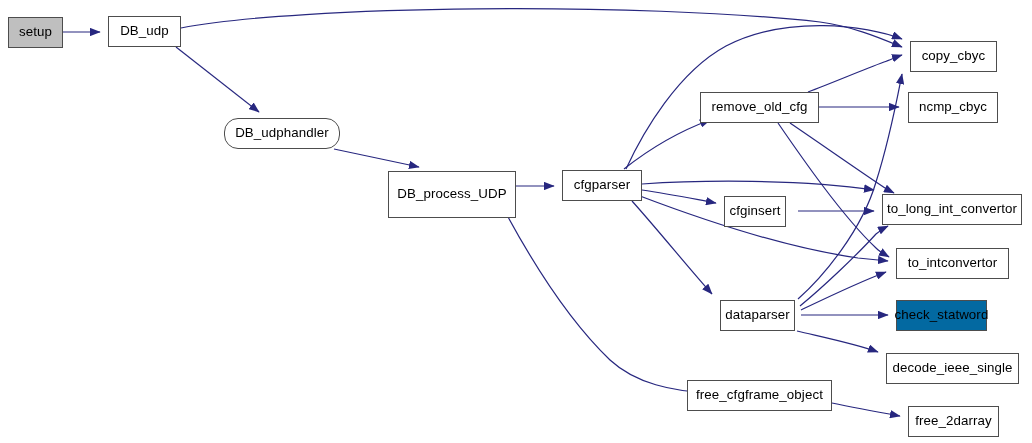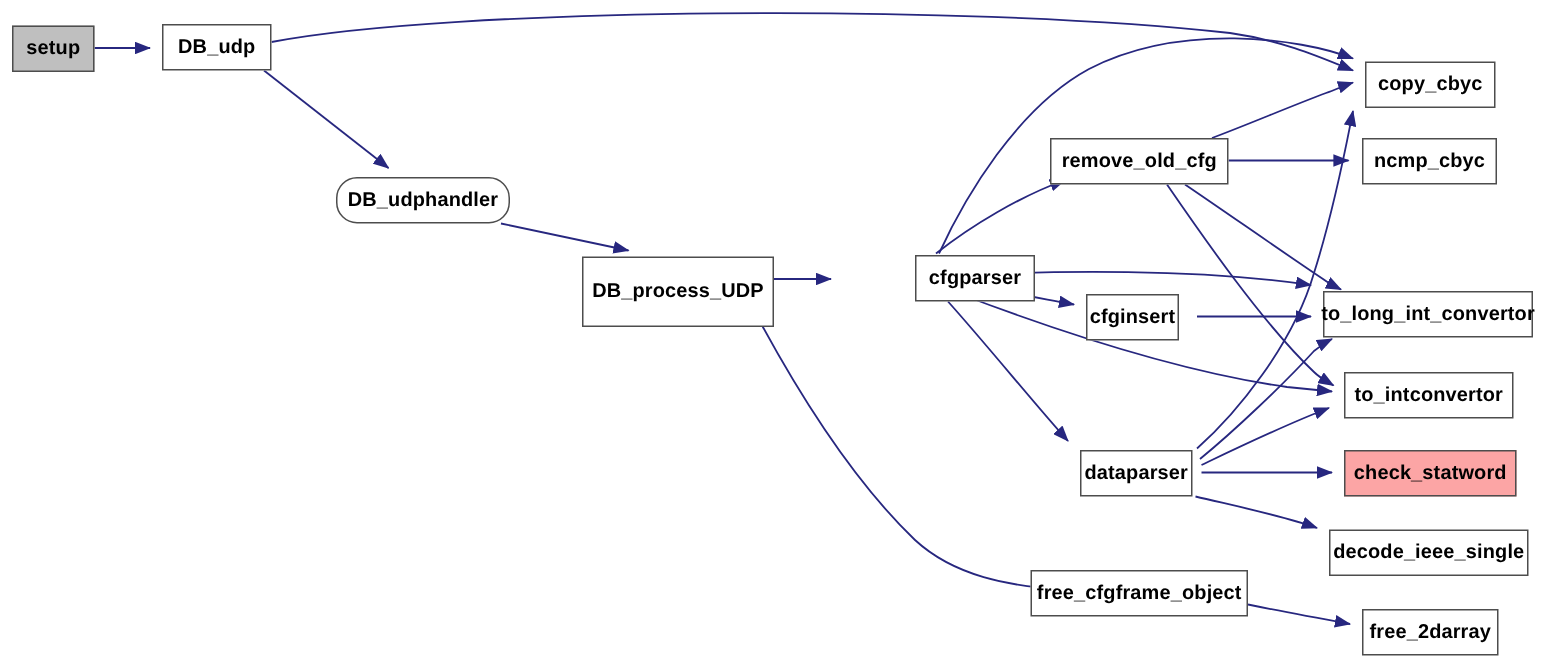--- a/index.html
+++ b/index.html
@@ -35,21 +35,20 @@
     border: 1px solid #4d4d4d;
     background: #ffffff;
     color: #000000;
     font-size: 13.3px;
     line-height: 1;
     display: flex;
     align-items: center;
     justify-content: center;
     white-space: nowrap;
     letter-spacing: 0.1px;
-    font-weight: bold;
   }
   .node.current {
     background: #bfbfbf;
   }
   .node-label {
     display: block;
     padding-bottom: 1px;
   }
 </style>
 </head>
@@ -96,21 +95,21 @@
       </div>
       <div class="node" style="left: 108px; top: 16px; width: 73px; height: 31px; border-color: rgb(77, 77, 77); background: rgb(255, 255, 255);">
         <span class="node-label">DB_udp</span>
       </div>
       <div class="node" style="left: 224px; top: 118px; width: 116px; height: 31px; border-color: rgb(77, 77, 77); background: rgb(255, 255, 255); border-radius: 14px;">
         <span class="node-label">DB_udphandler</span>
       </div>
       <div class="node" style="left: 388px; top: 171px; width: 128px; height: 47px; border-color: rgb(77, 77, 77); background: rgb(255, 255, 255);">
         <span class="node-label">DB_process_UDP</span>
       </div>
-      <div class="node" style="left: 562px; top: 170px; width: 80px; height: 31px; border-color: rgb(77, 77, 77); background: rgb(255, 255, 255); margin-left: 48px;">
+      <div class="node" style="left: 562px; top: 170px; width: 80px; height: 31px; border-color: rgb(77, 77, 77); background: rgb(255, 255, 255);">
         <span class="node-label">cfgparser</span>
       </div>
       <div class="node" style="left: 700px; top: 92px; width: 119px; height: 31px; border-color: rgb(77, 77, 77); background: rgb(255, 255, 255);">
         <span class="node-label">remove_old_cfg</span>
       </div>
       <div class="node" style="left: 724px; top: 196px; width: 62px; height: 31px; border-color: rgb(77, 77, 77); background: rgb(255, 255, 255);">
         <span class="node-label">cfginsert</span>
       </div>
       <div class="node" style="left: 720px; top: 300px; width: 75px; height: 31px; border-color: rgb(77, 77, 77); background: rgb(255, 255, 255);">
         <span class="node-label">dataparser</span>
@@ -123,21 +122,21 @@
       </div>
       <div class="node" style="left: 908px; top: 92px; width: 90px; height: 31px; border-color: rgb(77, 77, 77); background: rgb(255, 255, 255);">
         <span class="node-label">ncmp_cbyc</span>
       </div>
       <div class="node" style="left: 896px; top: 248px; width: 113px; height: 31px; border-color: rgb(77, 77, 77); background: rgb(255, 255, 255);">
         <span class="node-label">to_intconvertor</span>
       </div>
       <div class="node" style="left: 882px; top: 194px; width: 140px; height: 31px; border-color: rgb(77, 77, 77); background: rgb(255, 255, 255);">
         <span class="node-label">to_long_int_convertor</span>
       </div>
-      <div class="node" style="left: 896px; top: 300px; width: 115px; height: 31px; border-color: rgb(77, 77, 77); background: #fca5a5;">
+      <div class="node" style="left: 896px; top: 300px; width: 91px; height: 31px; border-color: rgb(77, 77, 77); background: #0369a1;">
         <span class="node-label">check_statword</span>
       </div>
       <div class="node" style="left: 886px; top: 353px; width: 133px; height: 31px; border-color: rgb(77, 77, 77); background: rgb(255, 255, 255);">
         <span class="node-label">decode_ieee_single</span>
       </div>
       <div class="node" style="left: 908px; top: 406px; width: 91px; height: 31px; border-color: rgb(77, 77, 77); background: rgb(255, 255, 255);">
         <span class="node-label">free_2darray</span>
       </div>
     </div>
 

